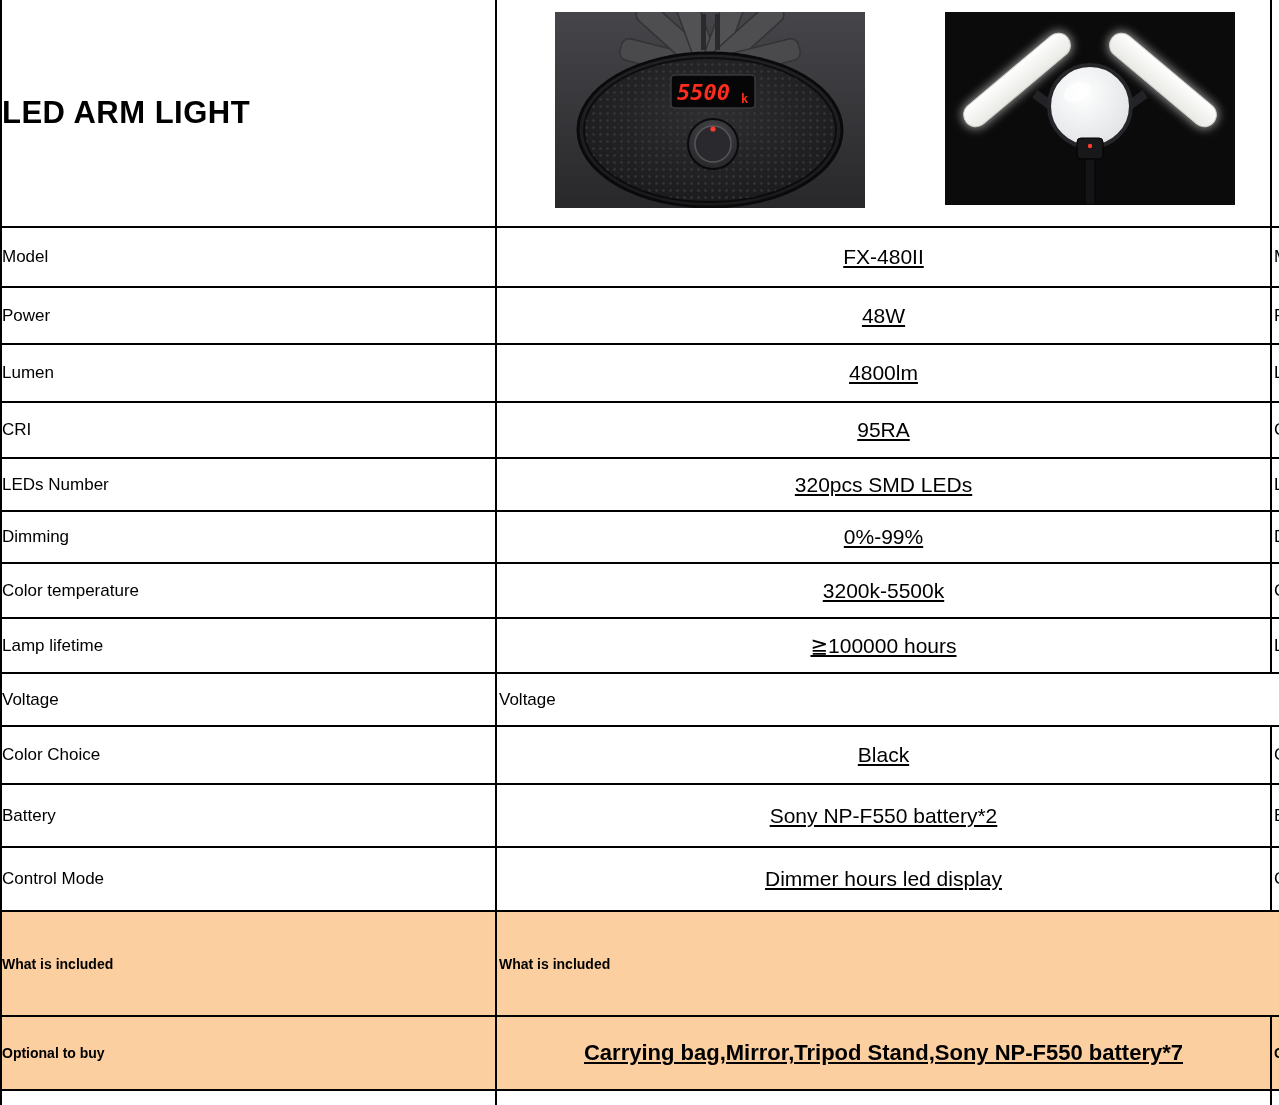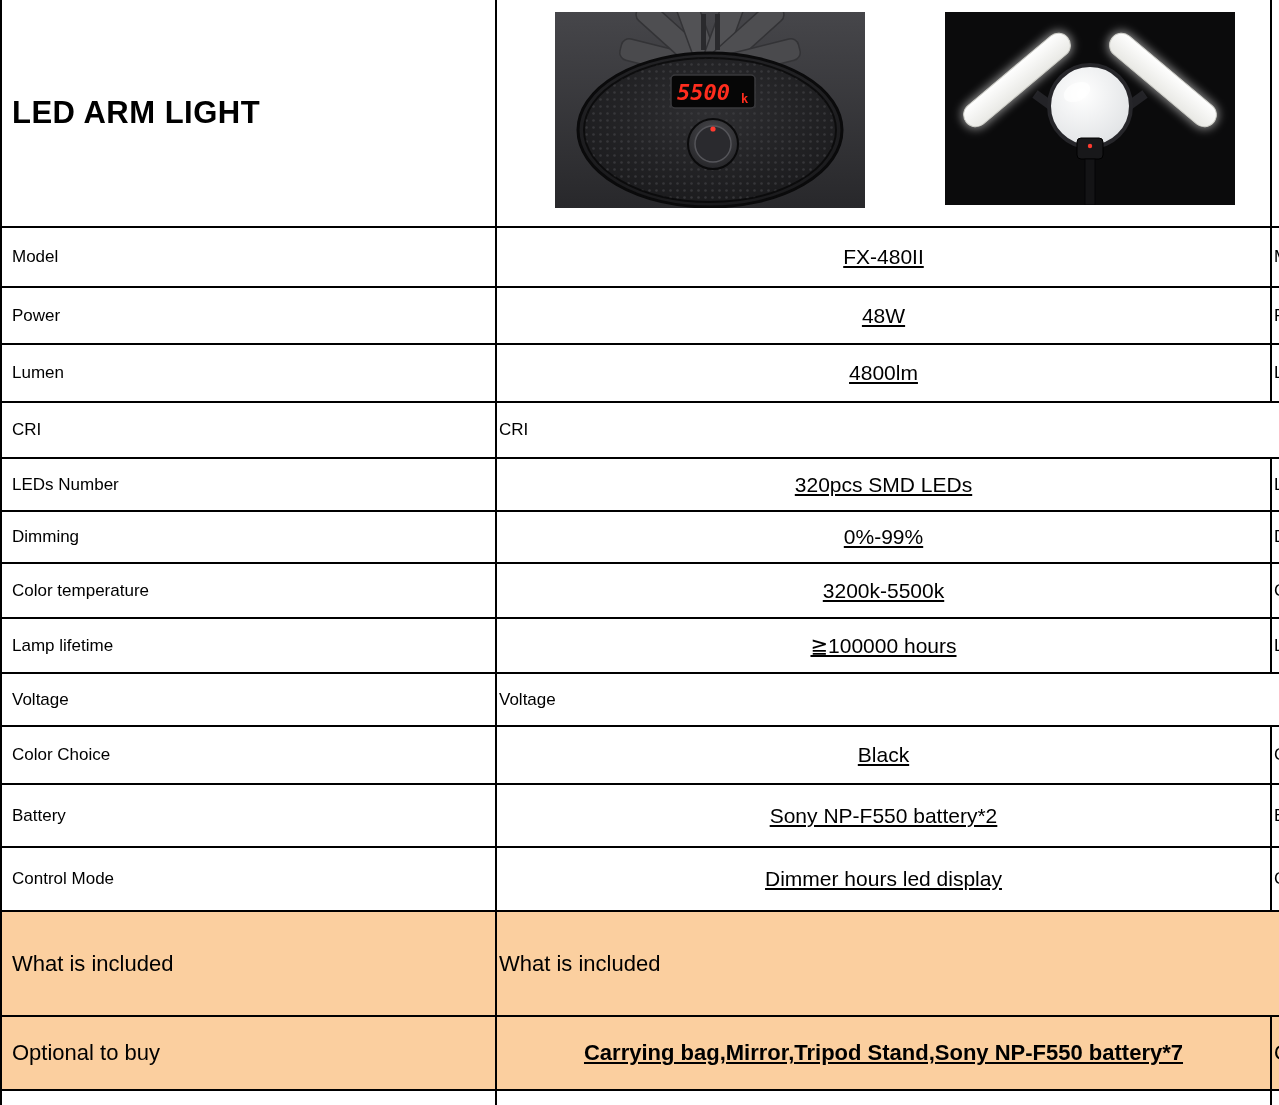--- a/index.html
+++ b/index.html
@@ -14,37 +14,37 @@
     font-family:"Liberation Sans",sans-serif;color:#000;
   }
   .sheet{width:1500px;}
   .row{display:flex;border-bottom:2px solid var(--border);}
   .row.last{border-bottom:none;}
   .c1{
     flex:0 0 497px;width:497px;
     border-left:2px solid var(--border);
     border-right:2px solid var(--border);
     display:flex;align-items:center;
-    padding-left:10px;
+    padding-left:0;
   }
   .c2{
     flex:0 0 775px;width:775px;
     border-right:2px solid var(--border);
     display:flex;align-items:center;justify-content:center;
     text-align:center;
     text-decoration:underline;
   }
   .c3{
     flex:1;display:flex;align-items:center;
     padding-left:2px;overflow:hidden;white-space:nowrap;
   }
   .spec .c1 span,.spec .c3 span{font-size:17px;}
   .spec .c2 span{font-size:21px;}
   .hl{background:var(--hl);}
-  .hl .c1 span,.hl .c3 span{font-size:22px;font-weight:normal;}
+  .hl .c1 span,.hl .c3 span{font-size:14px;font-weight:bold;}
   .hl .c2 span{font-size:22px;font-weight:bold;}
   .header-row{height:228px;}
   .header-row .c1{align-items:center;}
   .page-title{font-size:31px;font-weight:bold;letter-spacing:0.5px;}
   .header-row .c2{position:relative;display:block;}
   .img1{position:absolute;left:58px;top:12px;}
   .img2{position:absolute;left:448px;top:12px;}
   .seg{
     font-family:"DejaVu Sans Mono",monospace;
     font-weight:bold;font-style:italic;
@@ -202,20 +202,23 @@
         <span>4800lm</span>
       </div>
     <div class="c3">
         <span>Lumen</span>
       </div>
   </div>
   <div class="row spec" style="height:56px">
     <div class="c1">
         <span>CRI</span>
       </div>
+    <div class="c2">
+        <span>95RA</span>
+      </div>
     <div class="c3">
         <span>CRI</span>
       </div>
   </div>
   <div class="row spec" style="height:53px">
     <div class="c1">
         <span>LEDs Number</span>
       </div>
     <div class="c2">
         <span>320pcs SMD LEDs</span>

